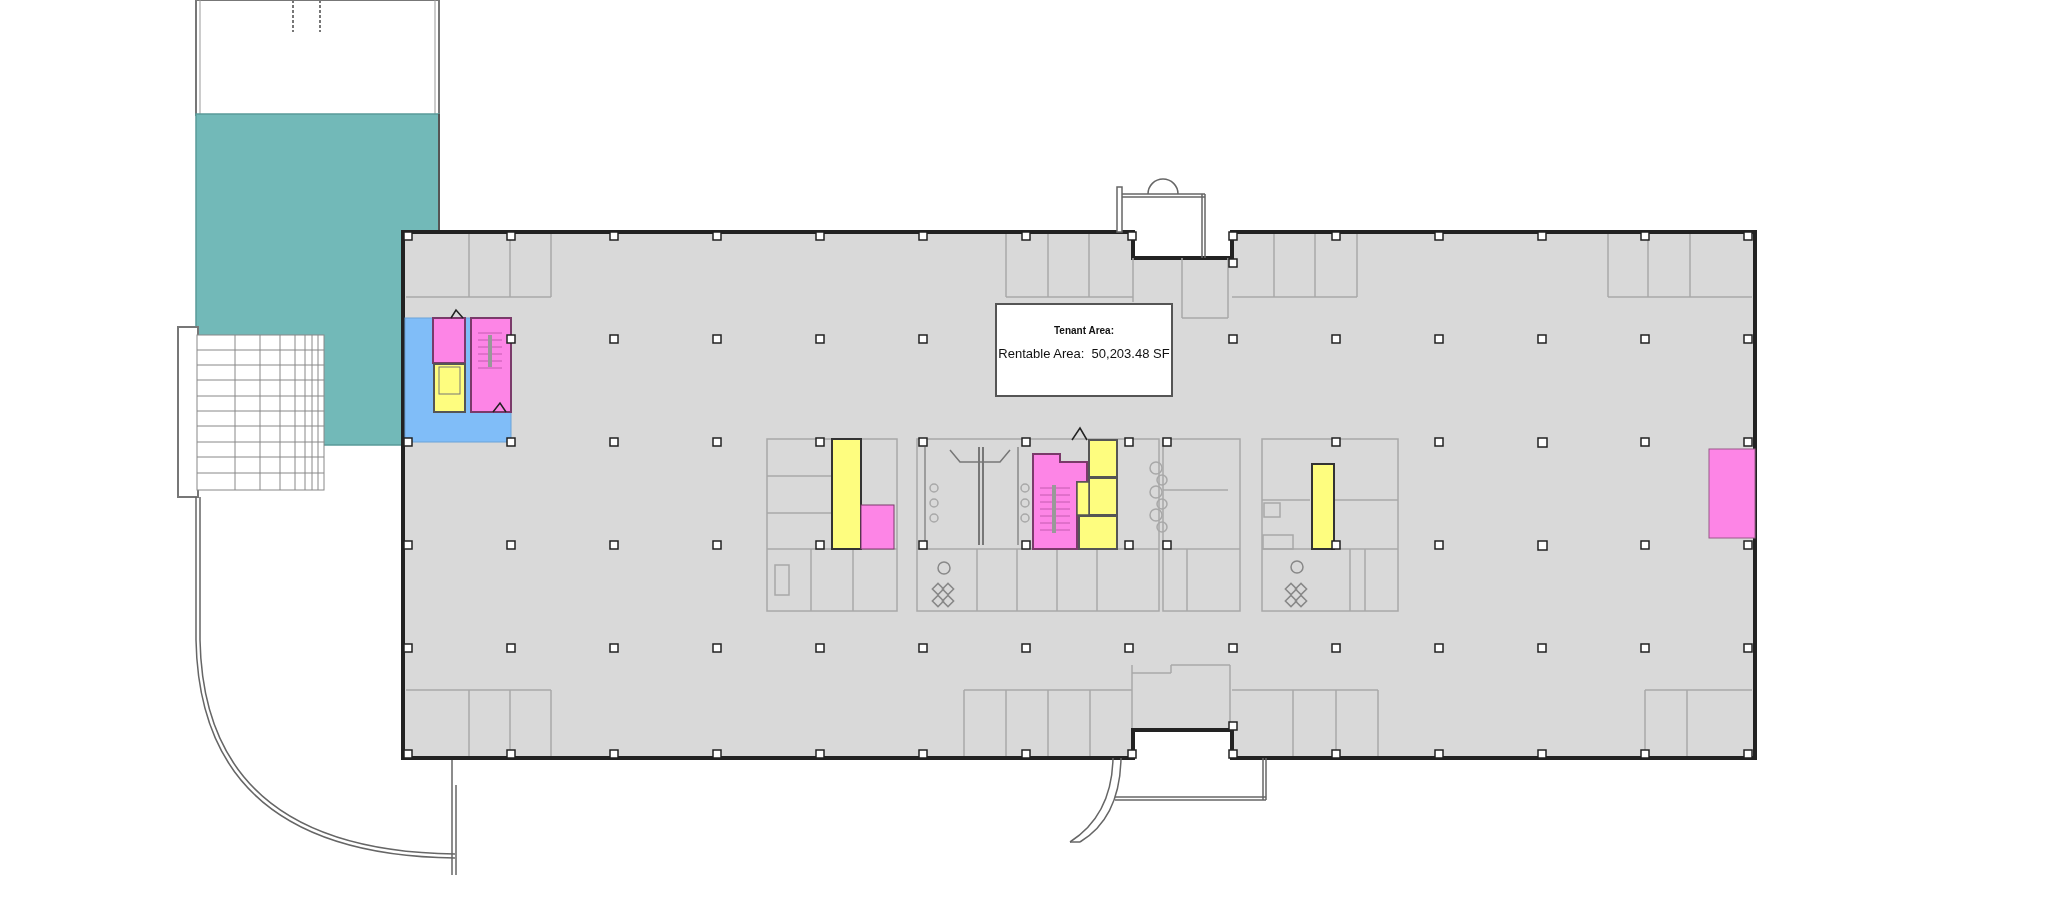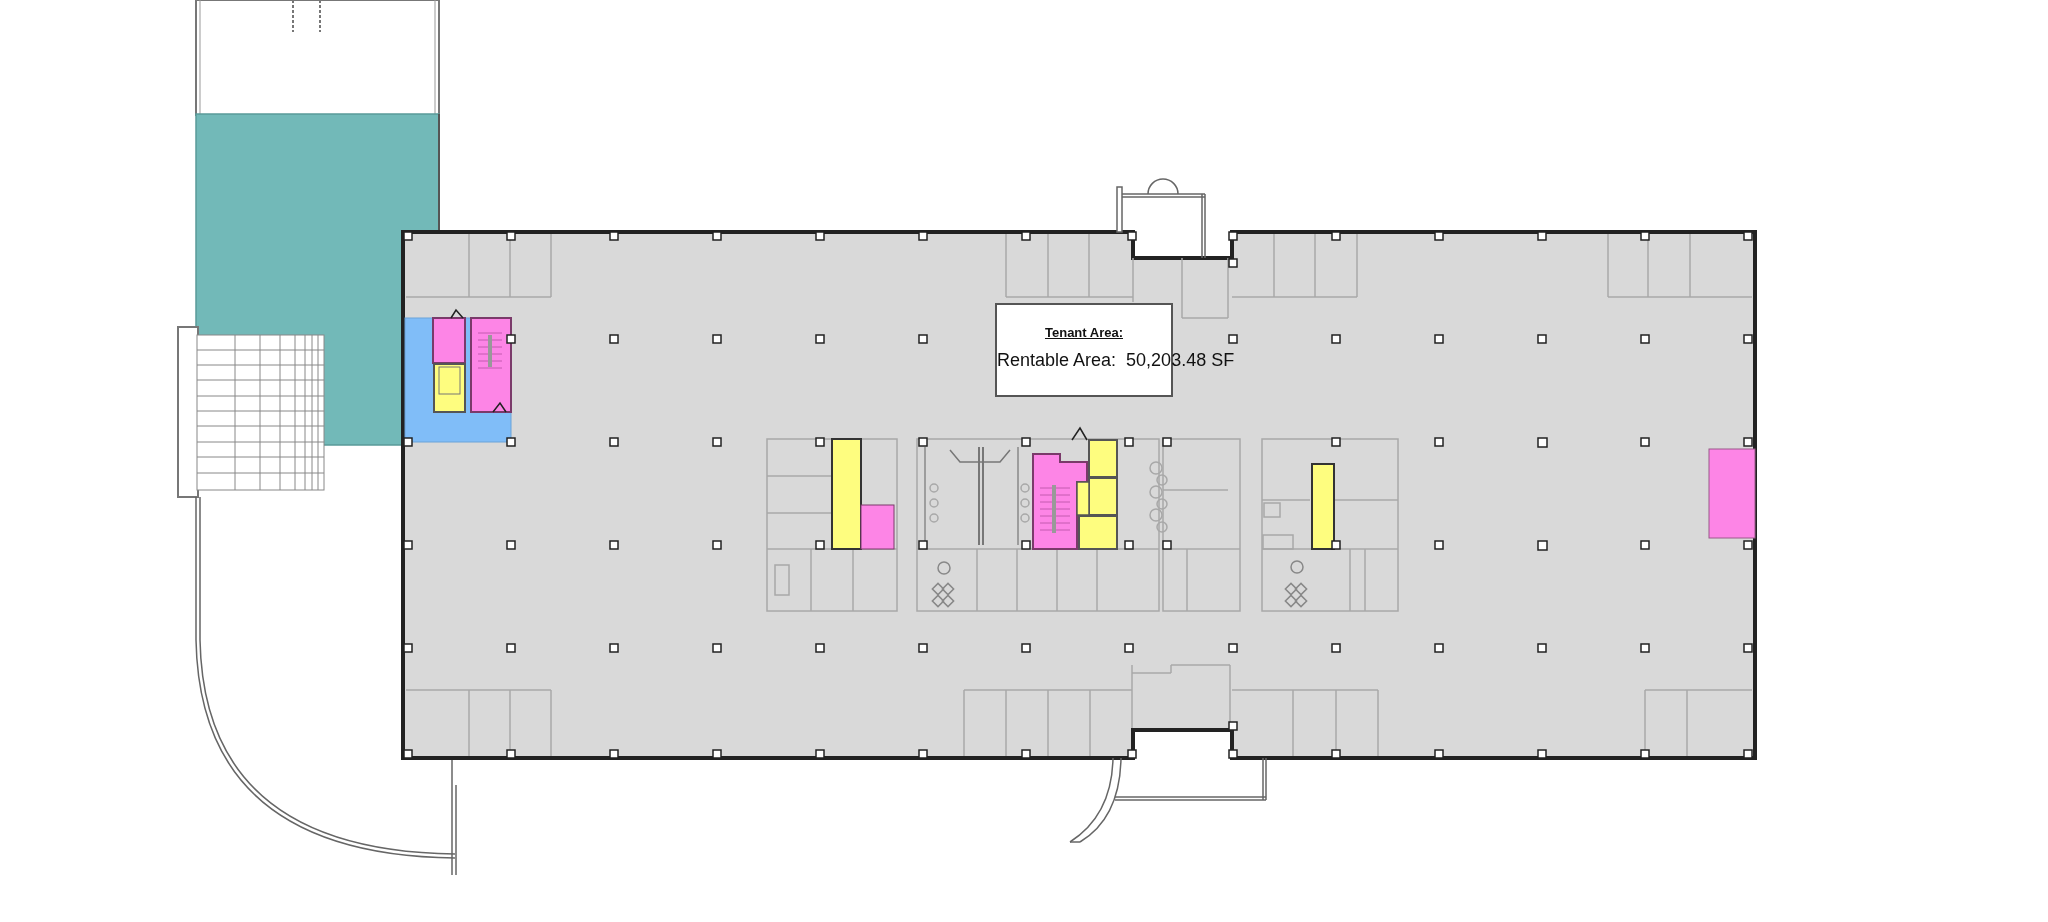--- a/index.html
+++ b/index.html
@@ -2,22 +2,22 @@
 <html><head>
 <meta charset="utf-8">
 <style>
   html, body { margin: 0; padding: 0; background: #ffffff; }
   body { width: 2048px; height: 922px; overflow: hidden; position: relative; font-family: "Liberation Sans", sans-serif; }
   #plan { position: absolute; left: 0; top: 0; width: 2048px; height: 922px; }
   .label-box {
     position: absolute; background: #ffffff; border: 2px solid #555555;
     box-sizing: border-box; text-align: center; color: #111111;
   }
-  .label-title { font-weight: bold; font-size: 13px; margin-top: 20px; display: block; text-decoration: underline; }
-  .label-line { font-size: 18px; margin-top: 10px; display: block; }
+  .label-title { font-weight: bold; font-size: 10px; margin-top: 20px; display: block; }
+  .label-line { font-size: 13px; margin-top: 10px; display: block; }
 </style>
 </head>
 <body>
 
 <svg id="plan" viewBox="0 0 2048 922" xmlns="http://www.w3.org/2000/svg">
 
   <g>
     <rect x="196" y="0" width="243" height="115" fill="#ffffff" stroke="#777" stroke-width="2"></rect>
     <line x1="200" y1="0" x2="200" y2="115" stroke="#999" stroke-width="1"></line>
     <line x1="435" y1="0" x2="435" y2="115" stroke="#999" stroke-width="1"></line>

